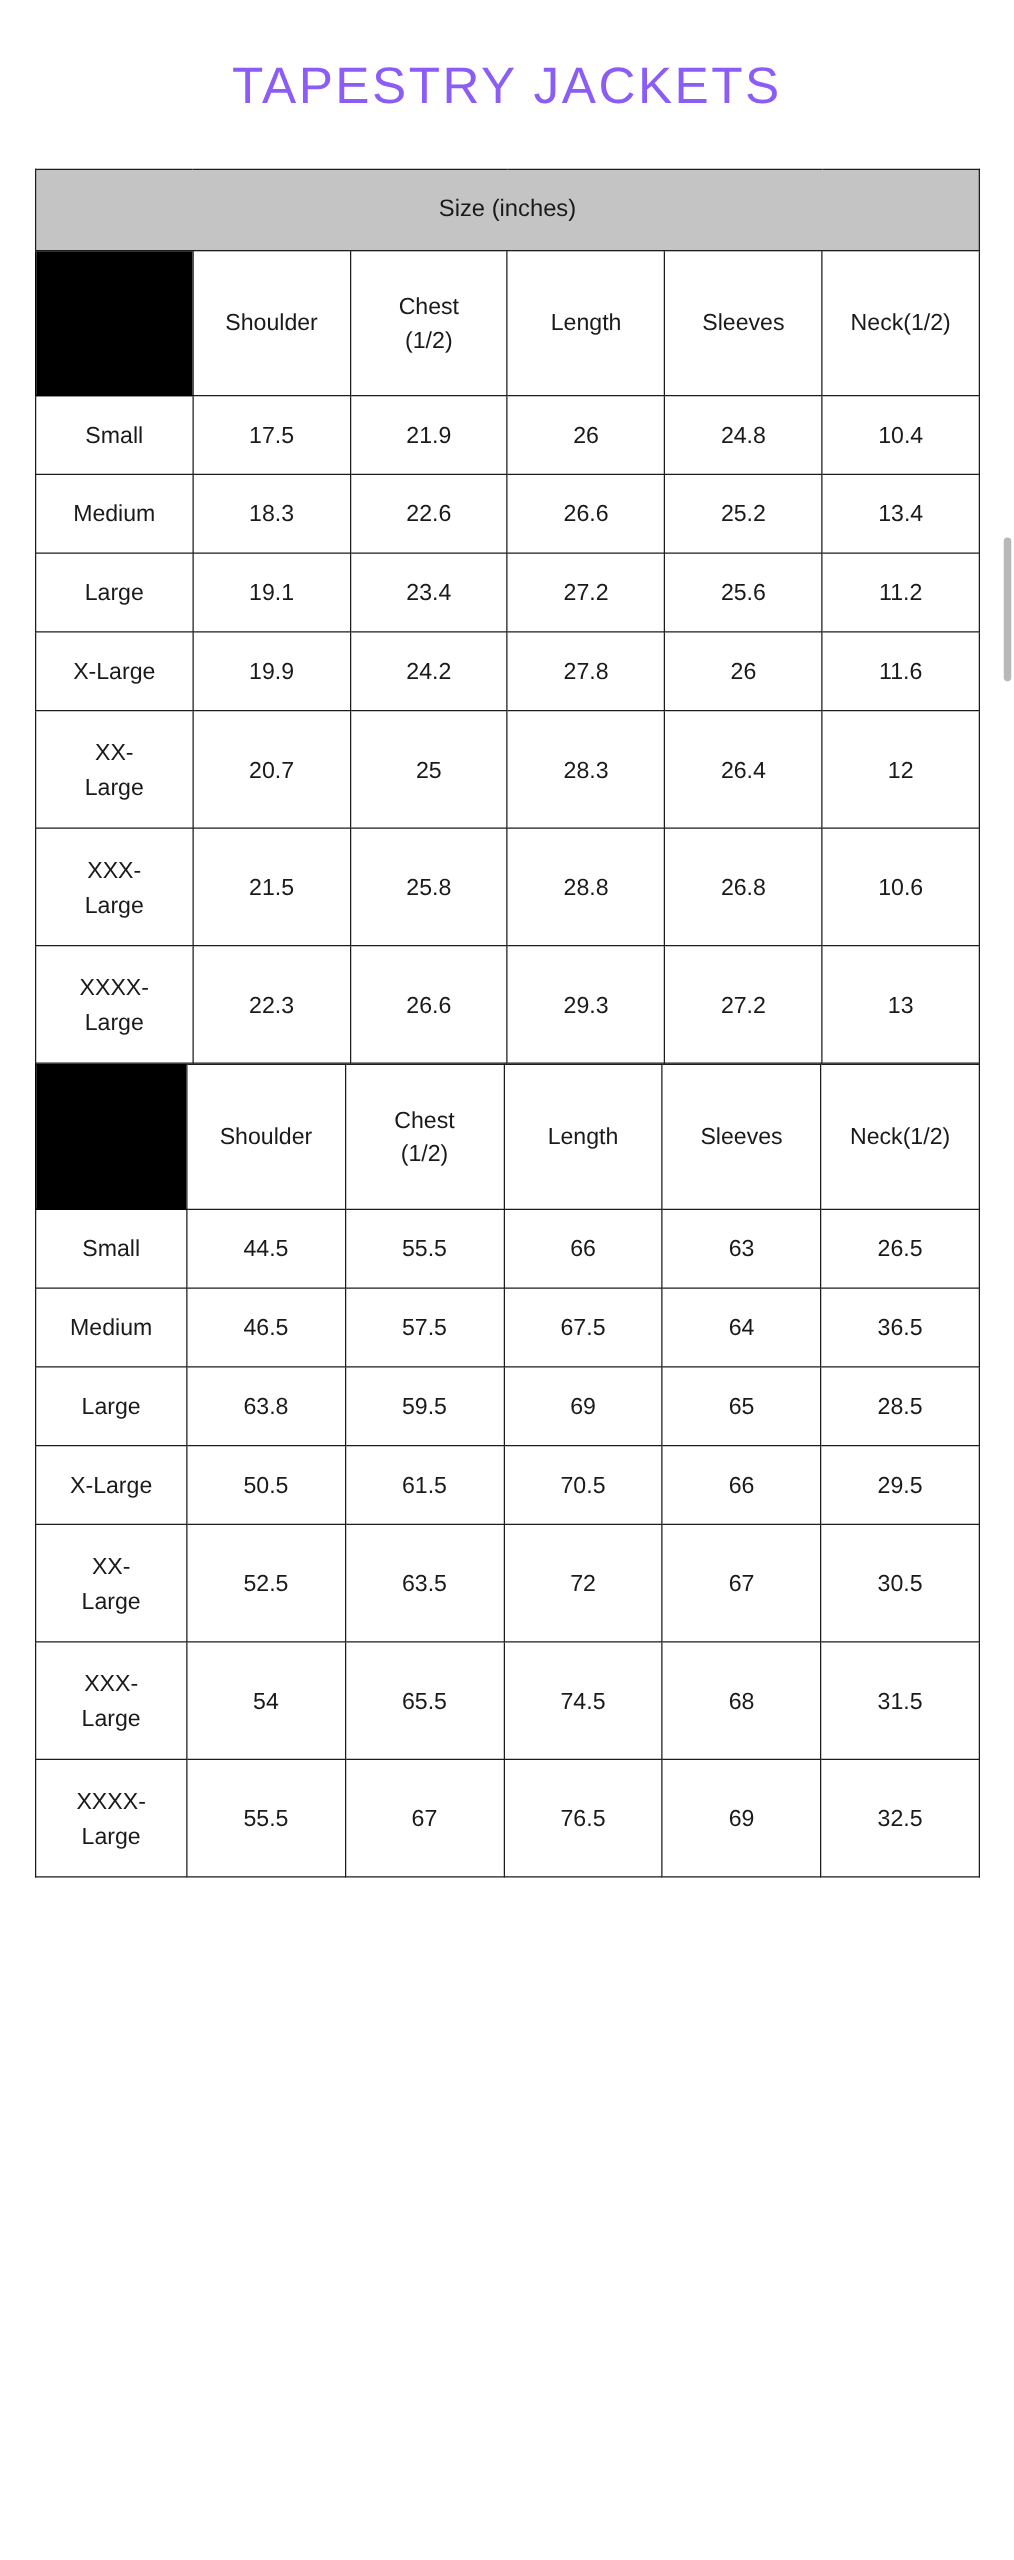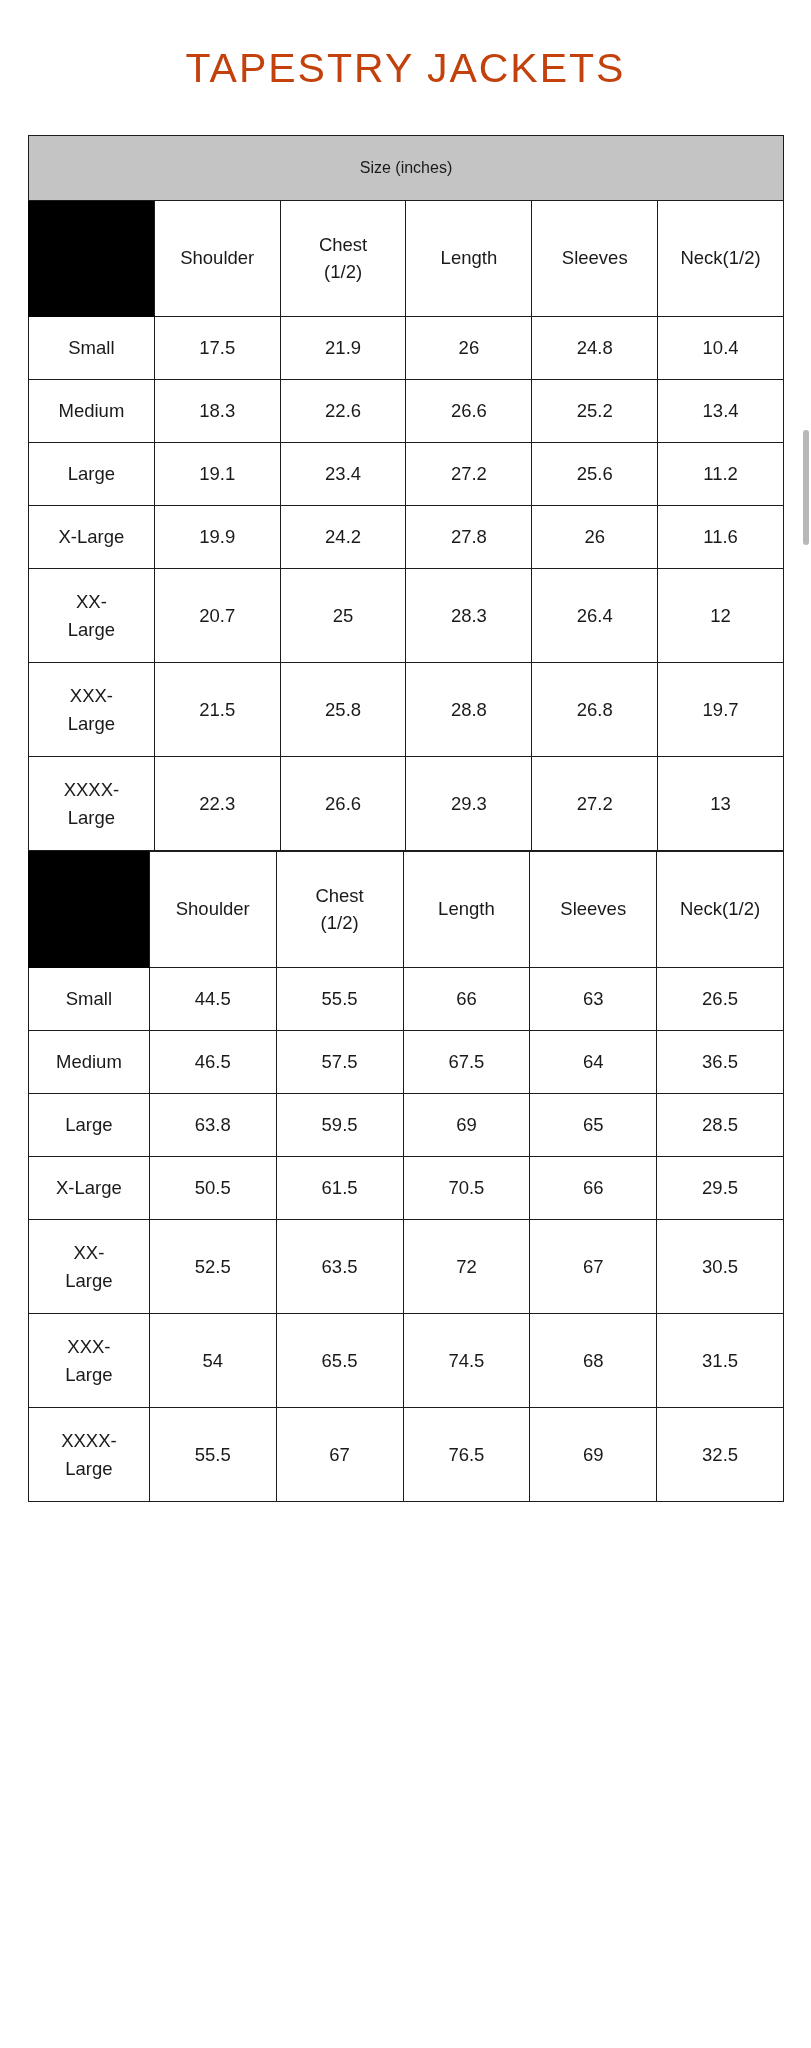--- a/index.html
+++ b/index.html
@@ -18,21 +18,21 @@
   .page {
     width: 811px;
     box-sizing: border-box;
     padding: 0;
   }
   .title {
     text-align: center;
     font-size: 41px;
     font-weight: 400;
     letter-spacing: 2px;
-    color: #c2410c;
+    color: #8b5cf6;
     margin: 44px 0 0 0;
     line-height: 1.2;
     font-family: "Liberation Sans", sans-serif;
   }
   .tables-wrap {
     margin-top: 42px;
     padding: 0 27px 0 28px;
     box-sizing: border-box;
   }
   table.size-table {
@@ -46,21 +46,21 @@
     border: 1.6px solid #1c1c1c;
     text-align: center;
     vertical-align: middle;
     font-weight: 400;
     color: #1a1a1a;
     padding: 0;
   }
   .band-row td {
     background: #c4c4c4;
     height: 64px;
-    font-size: 16px;
+    font-size: 19px;
     color: #333333;
     border-left: 1.6px solid #1c1c1c;
     border-right: 1.6px solid #1c1c1c;
   }
   .head-row td {
     height: 115px;
     font-size: 18.5px;
     line-height: 1.45;
     color: #1a1a1a;
   }
@@ -251,21 +251,21 @@
           <td>
               <span class="cell-inner">25.8</span>
             </td>
           <td>
               <span class="cell-inner">28.8</span>
             </td>
           <td>
               <span class="cell-inner">26.8</span>
             </td>
           <td>
-              <span class="cell-inner">19.7</span>
+              <span class="cell-inner">10.6</span>
             </td>
         </tr>
 
         <tr class="data-row tall">
           <td class="col-label">
               <span class="cell-inner">XXXX-
 Large</span>
             </td>
           <td>
               <span class="cell-inner">22.3</span>

